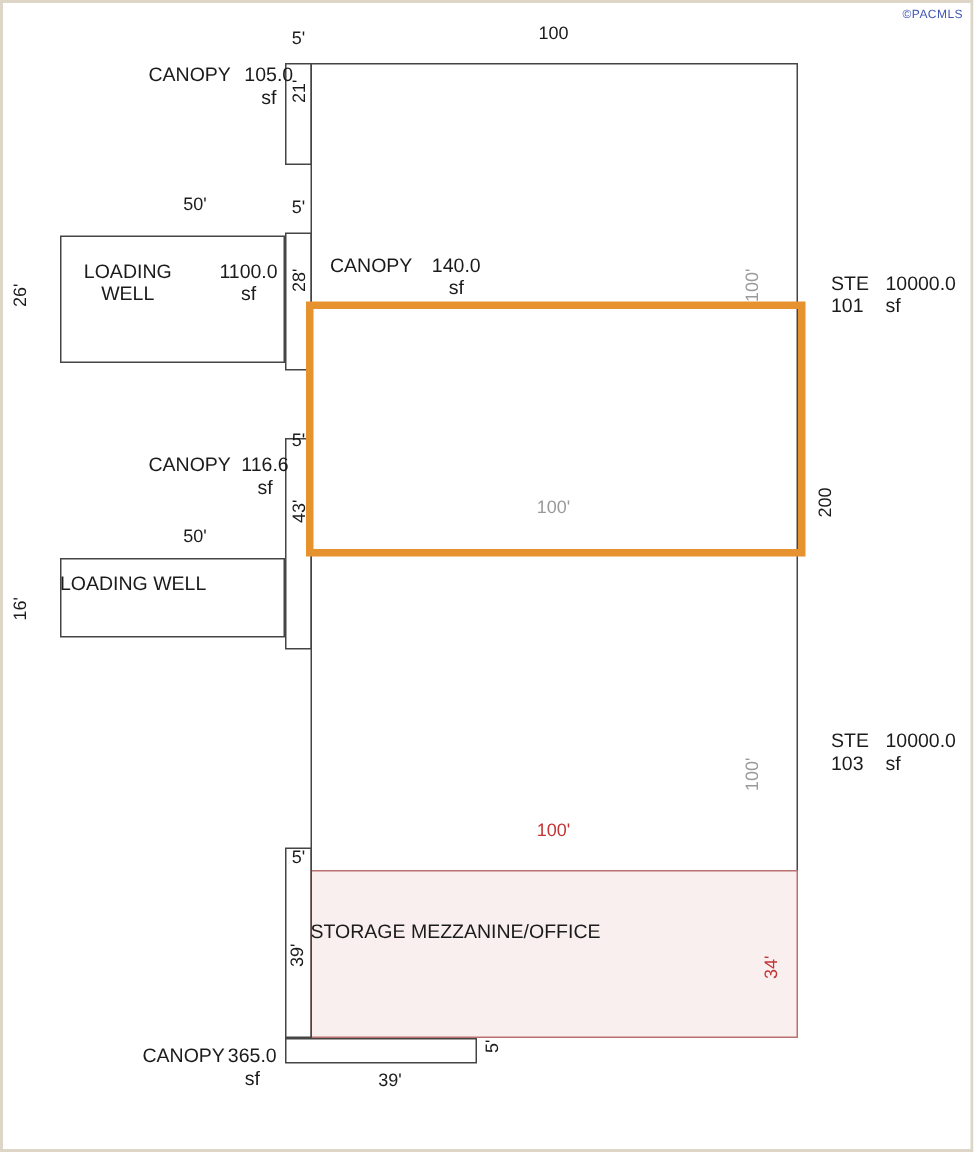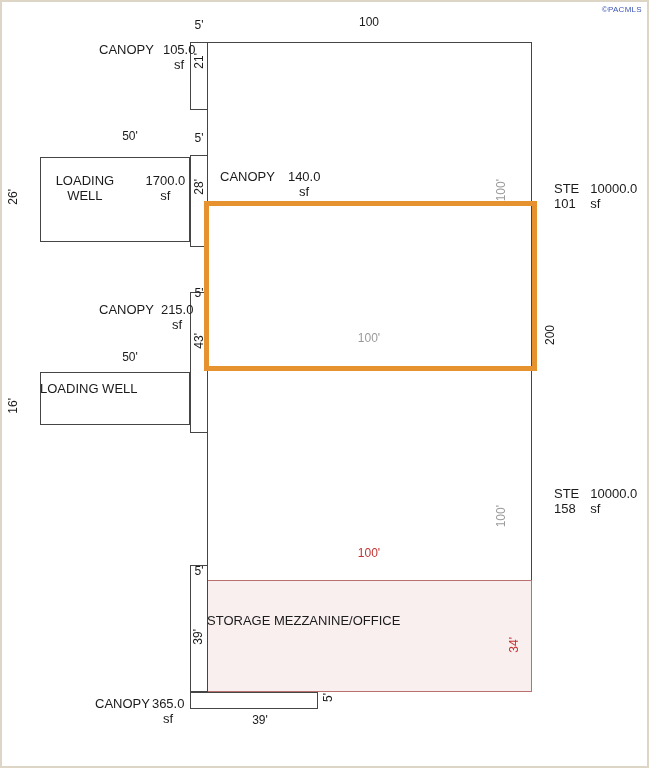--- a/index.html
+++ b/index.html
@@ -104,54 +104,54 @@
   <div class="lbl lbl2 center" id="lbl-canopy-top">
     <div>CANOPY</div>
     <div>105.0 sf</div>
   </div>
   <div class="vdim" id="vdim-21">21'</div>
 
   <div class="dim" id="dim-50-1">50'</div>
   <div class="dim" id="dim-5-mid">5'</div>
   <div class="lbl lbl2 center" id="lbl-lw1">
     <div>LOADING WELL</div>
-    <div>1700.0 sf</div>
+    <div>1100.0 sf</div>
   </div>
   <div class="vdim" id="vdim-26">26'</div>
   <div class="vdim" id="vdim-28">28'</div>
 
   <div class="lbl lbl2 center" id="lbl-canopy-mid">
     <div>CANOPY</div>
     <div>140.0 sf</div>
   </div>
 
   <div class="lbl lbl2" id="lbl-ste101">
     <div>STE 101</div>
     <div>10000.0 sf</div>
   </div>
   <div class="vdim" id="vdim-100-101">100'</div>
   <div class="dim" id="dim-100-gray">100'</div>
 
   <div class="vdim" id="vdim-200">200</div>
 
   <div class="lbl lbl2 center" id="lbl-canopy-215">
     <div>CANOPY</div>
-    <div>215.0 sf</div>
+    <div>116.6 sf</div>
   </div>
   <div class="dim" id="dim-5-lower">5'</div>
   <div class="vdim" id="vdim-43">43'</div>
 
   <div class="dim" id="dim-50-2">50'</div>
   <div class="lbl lbl2 center" id="lbl-lw2">
     <div>LOADING WELL</div>
   </div>
   <div class="vdim" id="vdim-16">16'</div>
 
   <div class="lbl lbl2" id="lbl-ste103">
-    <div>STE 158</div>
+    <div>STE 103</div>
     <div>10000.0 sf</div>
   </div>
   <div class="vdim" id="vdim-100-103">100'</div>
 
   <div class="dim" id="dim-100-red">100'</div>
   <div class="dim" id="dim-5-strip4">5'</div>
   <div class="lbl lbl2 center" id="lbl-storage">
     <div>STORAGE MEZZANINE/OFFICE</div>
   </div>
   <div class="vdim" id="vdim-34">34'</div>

